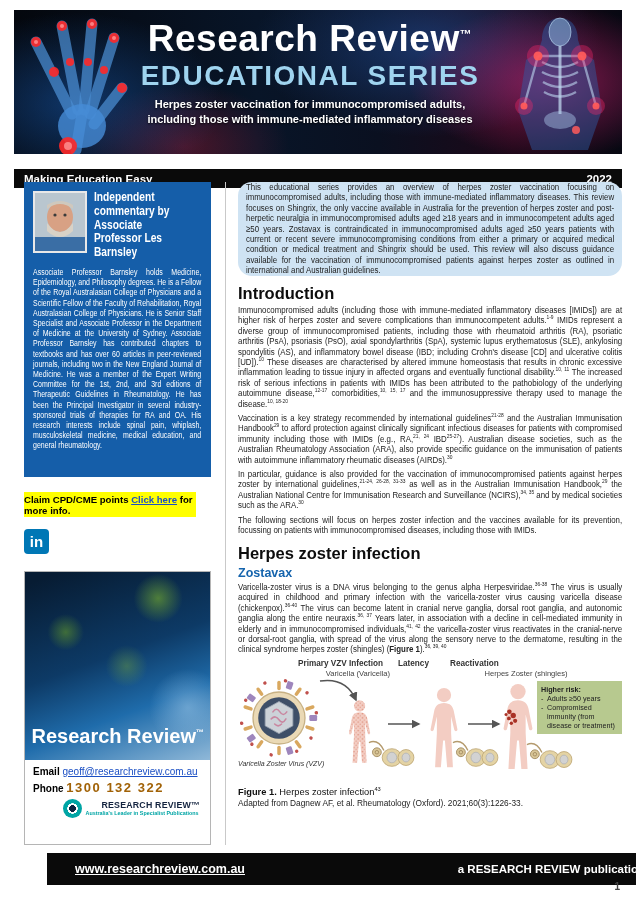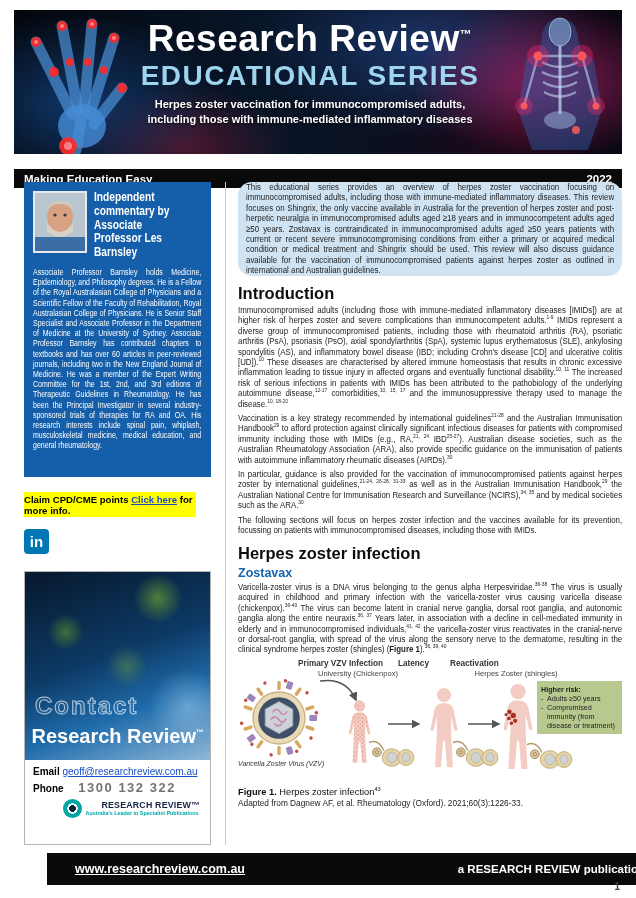--- a/index.html
+++ b/index.html
@@ -62,21 +62,21 @@
       radial-gradient(circle 26px at 22% 32%, rgba(80,130,50,.75), transparent 70%),
       radial-gradient(circle 30px at 55% 50%, rgba(100,150,70,.5), transparent 70%),
       radial-gradient(circle 55px at 88% 72%, rgba(150,195,230,.55), transparent 70%),
       linear-gradient(160deg,#071c33 5%,#0d3a66 45%,#1f6cab 70%,#8fb8d8 100%);
   }
   .contact-word{position:absolute;left:10px;bottom:40px;font-size:24px;font-weight:700;letter-spacing:2px;color:rgba(255,255,255,.06);-webkit-text-stroke:1px rgba(225,235,245,.75);}
   .contact-brand{position:absolute;left:0;right:6px;bottom:12px;text-align:right;font-size:20px;font-weight:700;color:#fff;}
   .contact-brand sup{font-size:8px;}
   .contact-info{padding:6px 8px 0 8px;font-size:10px;font-weight:700;color:#000;}
   .contact-row{margin-bottom:3px;white-space:nowrap;}
-  .phone-val{color:#737373;font-size:13px;letter-spacing:1.5px;font-weight:700;margin-left:12px;}
+  .phone-val{color:#a16207;font-size:13px;letter-spacing:1.5px;font-weight:700;}
   .logo-row{display:flex;justify-content:flex-end;align-items:center;margin-top:4px;padding-right:2px;}
   .logo-circle{width:17px;height:17px;border-radius:50%;flex:none;margin-right:3px;
     background:radial-gradient(circle,#0c2340 0 28%,#ffffff 30% 42%,var(--logo-teal,#00a5a5) 44% 100%);
     border:1px dotted var(--logo-teal,#00a5a5);}
   .logo-words{line-height:1;}
   .logo-name{font-size:8.8px;color:#13233f;letter-spacing:.2px;}
   .logo-name .b{font-weight:700;padding-left:16px;}
   .logo-tag{font-size:5.4px;color:var(--logo-teal,#00a5a5);margin-top:1px;}
 
   .divider{left:225px;top:182px;width:1px;height:663px;background:#c9c9c9;}
@@ -235,21 +235,20 @@
 
 <div class="abs linkedin">
   <div class="li-icon">in</div>
   <div class="li-text">
     <span>Research Review Australia is now on Linked-in. </span><a class="link">Follow us</a><span> to keep up to date.</span>
   </div>
 </div>
 
 <div class="abs contact-box">
   <div class="contact-img">
-    <div class="contact-word">Contact</div>
     <div class="contact-brand"><span>Research Review</span><sup>™</sup></div>
   </div>
   <div class="contact-info">
     <div class="contact-row">
       <span>Email </span><a class="link" style="font-weight:400">geoff@researchreview.com.au</a>
     </div>
     <div class="contact-row">
       <span>Phone </span><span class="phone-val">1300 132 322</span>
     </div>
     <div class="logo-row">
@@ -284,24 +283,24 @@
     </div>
 
   <h1 class="sec">Herpes zoster infection</h1>
   <h2 class="sub">Zostavax</h2>
   <div class="para">
       <div class="cond body-text">Varicella-zoster virus is a DNA virus belonging to the genus alpha Herpesviridae.<sup>36-38</sup> The virus is usually acquired in childhood and primary infection with the varicella-zoster virus causing varicella disease (chickenpox).<sup>36-40</sup> The virus can become latent in cranial nerve ganglia, dorsal root ganglia, and autonomic ganglia along the entire neuraxis.<sup>36, 37</sup> Years later, in association with a decline in cell-mediated immunity in elderly and in immunocompromised individuals,<sup>41, 42</sup> the varicella-zoster virus reactivates in the cranial-nerve or dorsal-root ganglia, with spread of the virus along the sensory nerve to the dermatome, resulting in the clinical syndrome herpes zoster (shingles) (<b>Figure 1</b>).<sup>36, 39, 40</sup></div>
     </div>
 
   <div class="fig">
     <div class="stage-title" style="left:60px;width:120px;">Primary VZV Infection</div>
-    <div class="stage-sub" style="left:60px;width:120px;">University (Chickenpox)</div>
+    <div class="stage-sub" style="left:60px;width:120px;">Varicella (Varicella)</div>
     <div class="stage-title" style="left:160px;width:80px;">Latency</div>
     <div class="stage-title" style="left:212px;width:120px;">Reactivation</div>
-    <div class="stage-sub" style="left:218px;width:120px;">Herpes Zoster (shingles)</div>
+    <div class="stage-sub" style="left:228px;width:120px;">Herpes Zoster (shingles)</div>
 
     <svg style="position:absolute;left:2px;top:20px;" width="78" height="78" viewBox="0 0 90 90">
       <g>
         <rect x="43" y="2" width="4" height="11" rx="2" fill="#d9a85f" transform="rotate(0 45 45)"></rect>
         <rect x="43" y="2" width="4" height="11" rx="2" fill="#d9a85f" transform="rotate(36 45 45)"></rect>
         <rect x="43" y="2" width="4" height="11" rx="2" fill="#d9a85f" transform="rotate(72 45 45)"></rect>
         <rect x="43" y="2" width="4" height="11" rx="2" fill="#d9a85f" transform="rotate(108 45 45)"></rect>
         <rect x="43" y="2" width="4" height="11" rx="2" fill="#d9a85f" transform="rotate(144 45 45)"></rect>
         <rect x="43" y="2" width="4" height="11" rx="2" fill="#d9a85f" transform="rotate(180 45 45)"></rect>
         <rect x="43" y="2" width="4" height="11" rx="2" fill="#d9a85f" transform="rotate(216 45 45)"></rect>

